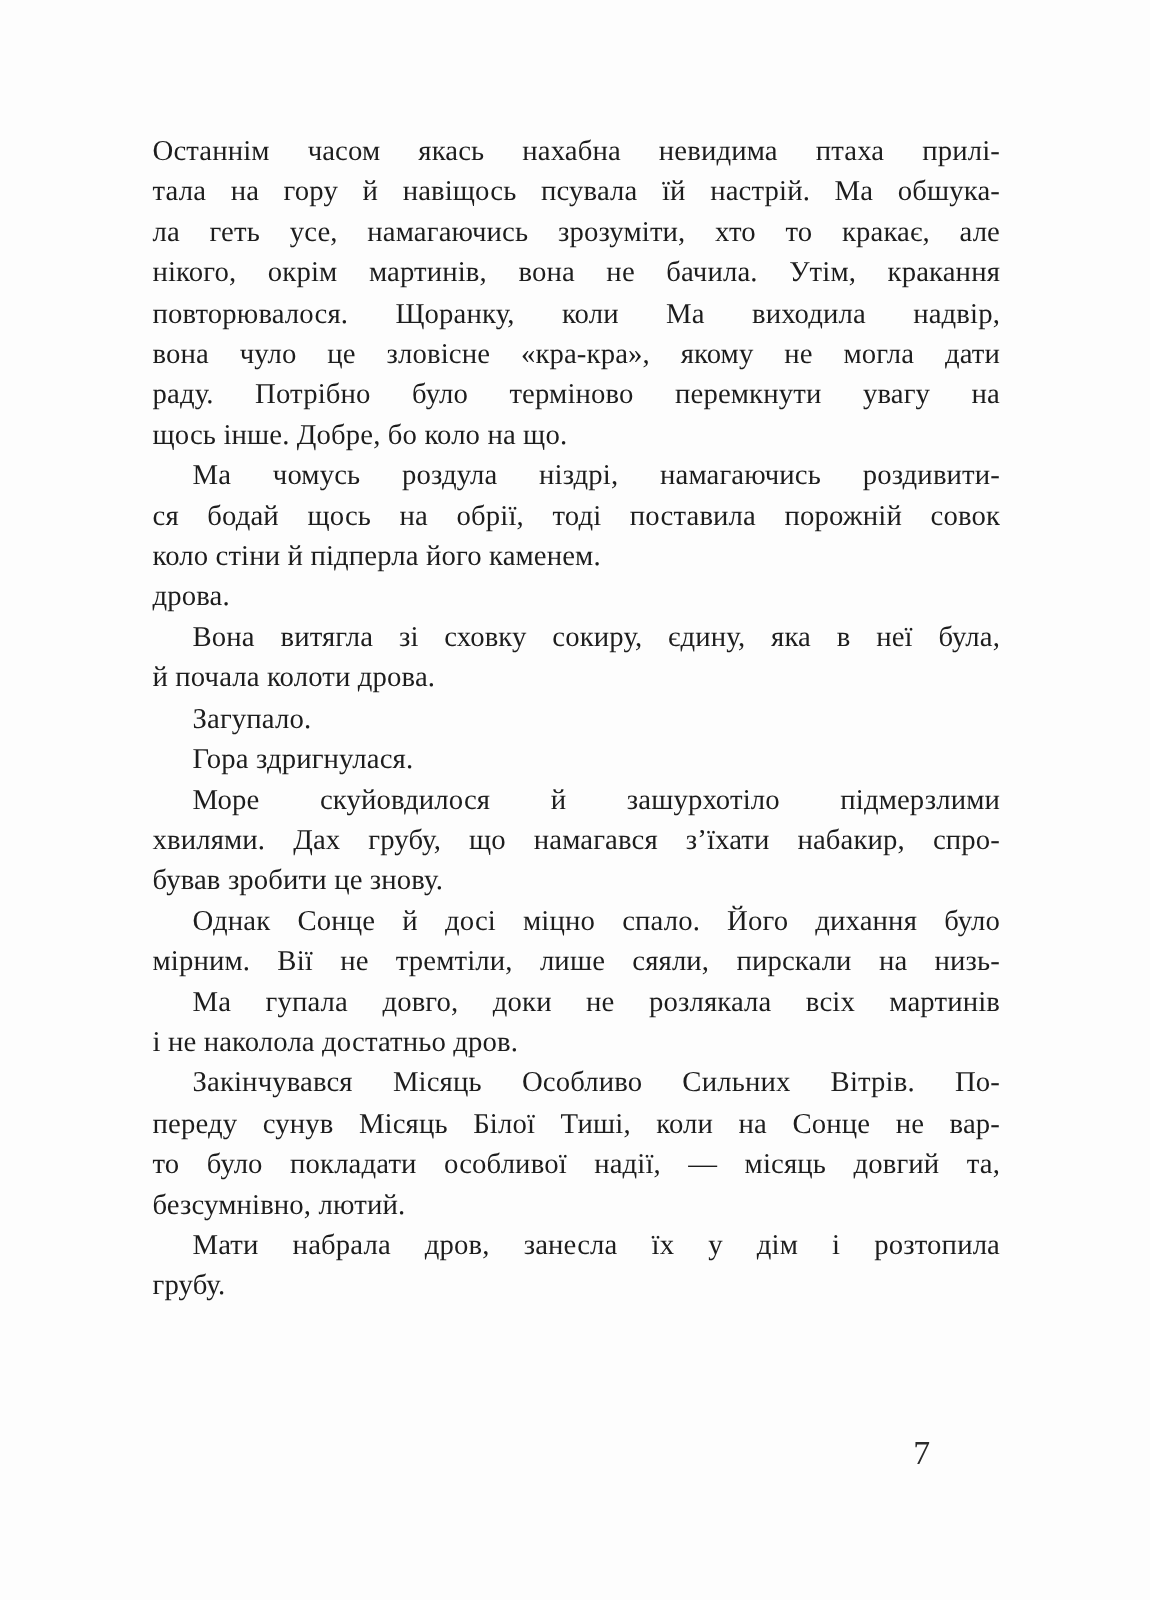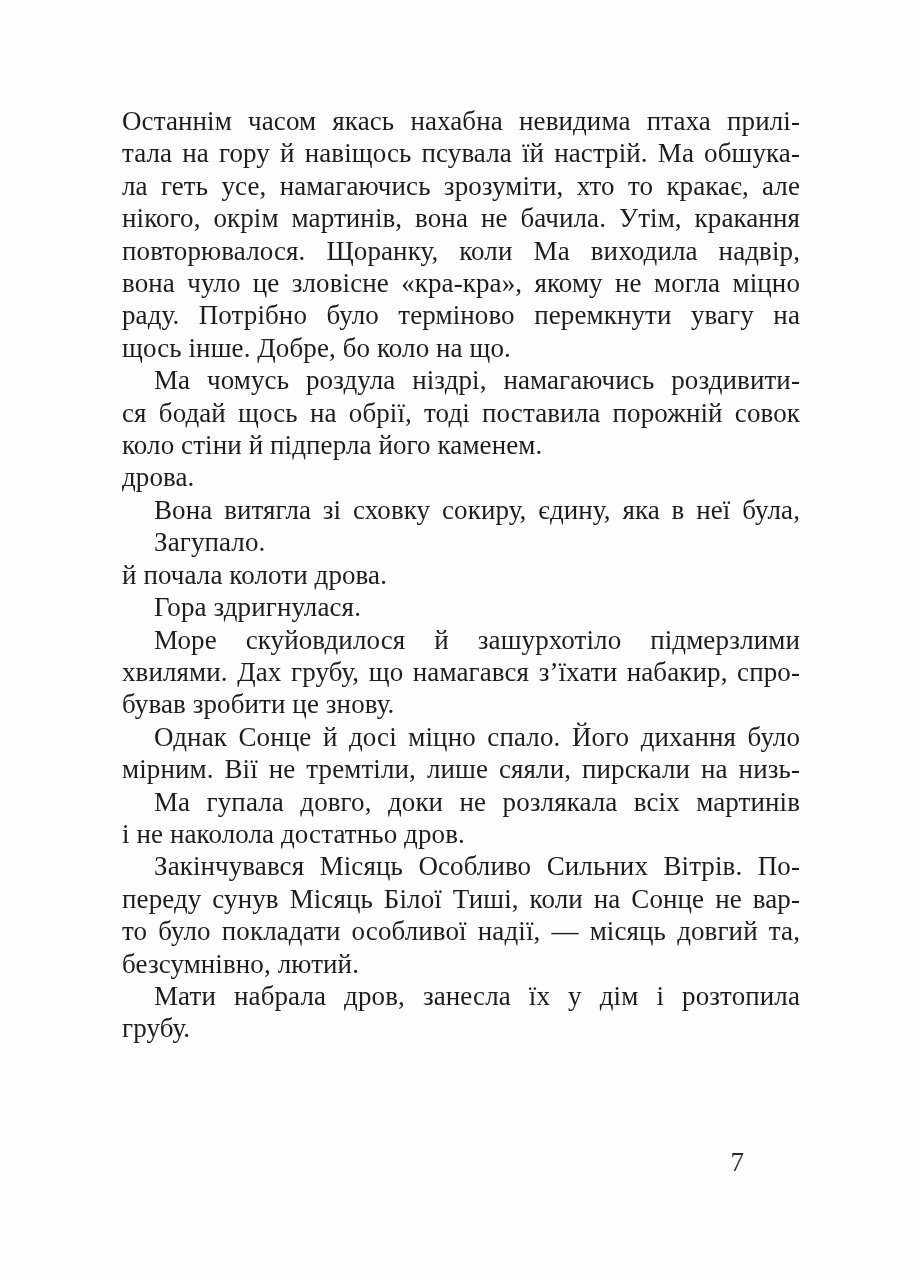--- a/index.html
+++ b/index.html
@@ -14,21 +14,21 @@
     background: #fdfdfd;
     color: #1d1d1d;
     font-family: "Liberation Serif", "DejaVu Serif", serif;
     overflow: hidden;
   }
   .text-block {
     position: absolute;
     left: 122px;
     top: 105px;
     width: 678px;
-    font-size: 27px;
+    font-size: 23px;
     line-height: 32.4px;
     letter-spacing: 0.1px;
   }
   .line {
     text-align: justify;
     text-align-last: justify;
     white-space: normal;
   }
   .line.end {
     text-align-last: left;
@@ -52,30 +52,30 @@
 </head>
 <body>
 
 <div class="book-page">
   <div class="text-block">
       <div class="line">Останнім часом якась нахабна невидима птаха прилі-</div>
       <div class="line">тала на гору й навіщось псувала їй настрій. Ма обшука-</div>
       <div class="line">ла геть усе, намагаючись зрозуміти, хто то кракає, але</div>
       <div class="line">нікого, окрім мартинів, вона не бачила. Утім, кракання</div>
       <div class="line">повторювалося. Щоранку, коли Ма виходила надвір,</div>
-      <div class="line">вона чуло це зловісне «кра-кра», якому не могла міцно</div>
+      <div class="line">вона чуло це зловісне «кра-кра», якому не могла дати</div>
       <div class="line">раду. Потрібно було терміново перемкнути увагу на</div>
       <div class="line end">щось інше. Добре, бо коло на що.</div>
       <div class="line first">Ма чомусь роздула ніздрі, намагаючись роздивити-</div>
       <div class="line">ся бодай щось на обрії, тоді поставила порожній совок</div>
       <div class="line end">коло стіни й підперла його каменем.</div>
       <div class="line end">дрова.</div>
       <div class="line first">Вона витягла зі сховку сокиру, єдину, яка в неї була,</div>
+      <div class="line end">й почала колоти дрова.</div>
       <div class="line first end">Загупало.</div>
-      <div class="line end">й почала колоти дрова.</div>
       <div class="line first end">Гора здригнулася.</div>
       <div class="line first">Море скуйовдилося й зашурхотіло підмерзлими</div>
       <div class="line">хвилями. Дах грубу, що намагався з’їхати набакир, спро-</div>
       <div class="line end">бував зробити це знову.</div>
       <div class="line first">Однак Сонце й досі міцно спало. Його дихання було</div>
       <div class="line">мірним. Вії не тремтіли, лише сяяли, пирскали на низь-</div>
       <div class="line first">Ма гупала довго, доки не розлякала всіх мартинів</div>
       <div class="line end">і не наколола достатньо дров.</div>
       <div class="line first">Закінчувався Місяць Особливо Сильних Вітрів. По-</div>
       <div class="line">переду сунув Місяць Білої Тиші, коли на Сонце не вар-</div>

